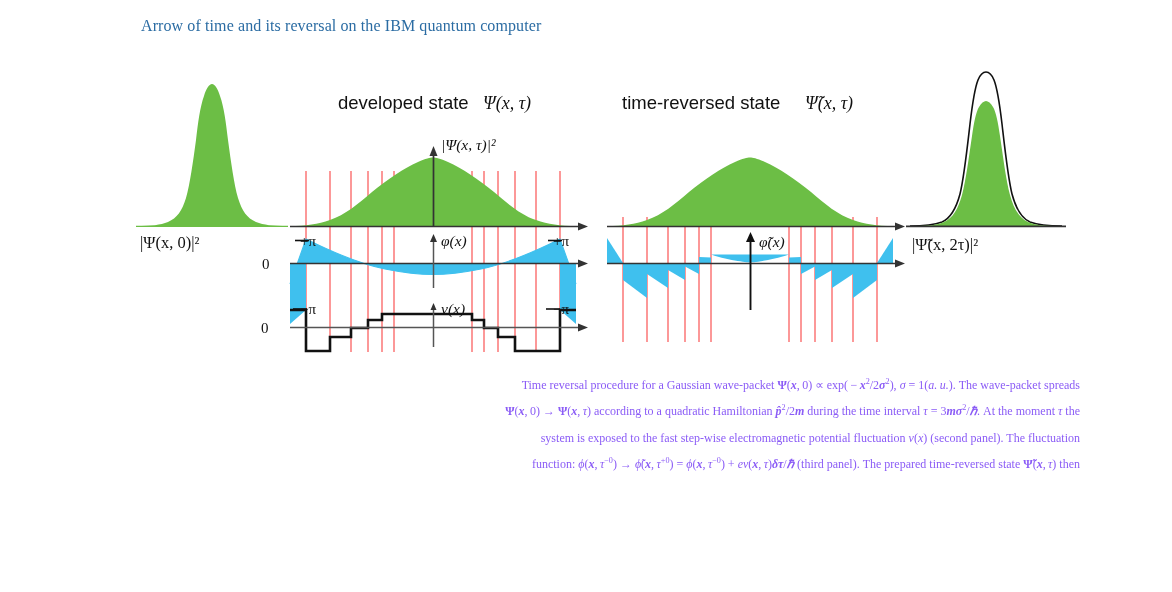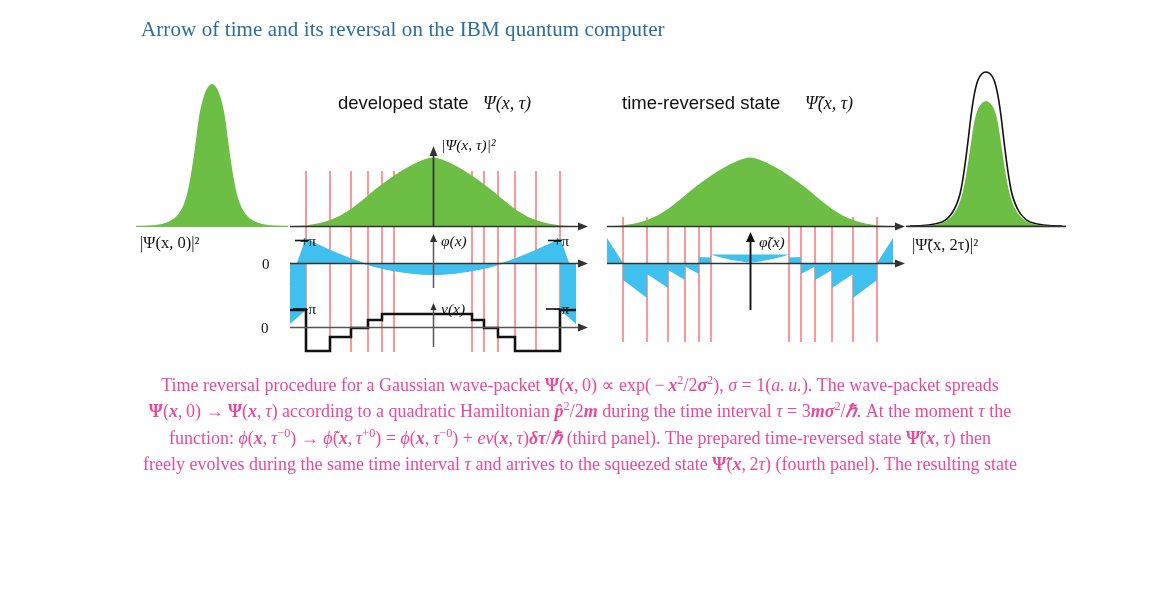--- a/index.html
+++ b/index.html
@@ -13,21 +13,21 @@
     position: relative;
     overflow: hidden;
     font-family: "Liberation Serif", serif;
     color: #1a1a1a;
   }
   #page-title {
     position: absolute;
     left: 141px;
     top: 17px;
     font-family: "Liberation Serif", serif;
-    font-size: 21px;
+    font-size: 16px;
     color: #2b6ca3;
     letter-spacing: 0.1px;
     white-space: nowrap;
   }
   #figure-area {
     position: absolute;
     left: 0px;
     top: 52px;
     width: 1172px;
     height: 320px;
@@ -61,24 +61,24 @@
     font-family: "Liberation Serif", serif;
     font-size: 16.5px;
     fill: #111111;
   }
   #caption-block {
     position: absolute;
     left: 80px;
     top: 372px;
     width: 1000px;
     font-family: "Liberation Serif", serif;
-    font-size: 18px;
+    font-size: 12px;
     line-height: 26.4px;
-    color: #ec4899;
-    text-align: center;
+    color: #8b5cf6;
+    text-align: right;
   }
   #caption-block .ln {
     white-space: nowrap;
   }
   .mi { font-style: italic; }
   .mb { font-weight: bold; }
   sup.sp { font-size: 0.68em; vertical-align: super; line-height: 0; }
 </style>
 </head>
 <body>
@@ -280,15 +280,15 @@
     <line x1="906" y1="174.3" x2="1066" y2="174.3" stroke="#333333" stroke-width="1.7"></line>
     <text class="panel-caption" x="912" y="198">|Ψ̃(x, 2τ)|²</text>
   </g>
 
 </svg>
 </div>
 
 <div id="caption-block">
   <div class="ln">Time reversal procedure for a Gaussian wave-packet <span class="mb">Ψ</span>(<span class="mb mi">x</span>, 0) ∝ exp( − <span class="mb mi">x</span><sup class="sp">2</sup>/2<span class="mb mi">σ</span><sup class="sp">2</sup>), <span class="mi">σ</span> = 1(<span class="mi">a. u.</span>). The wave-packet spreads</div>
   <div class="ln"><span class="mb">Ψ</span>(<span class="mb mi">x</span>, 0) → <span class="mb">Ψ</span>(<span class="mb mi">x</span>, <span class="mi">τ</span>) according to a quadratic Hamiltonian <span class="mb mi">p̂</span><sup class="sp">2</sup>/2<span class="mb mi">m</span> during the time interval <span class="mi">τ</span> = 3<span class="mb mi">mσ</span><sup class="sp">2</sup>/<span class="mb mi">ℏ</span>. At the moment <span class="mi">τ</span> the</div>
+  <div class="ln">system is exposed to the fast step-wise electromagnetic potential fluctuation <span class="mi">v</span>(<span class="mi">x</span>) (second panel). The fluctuation</div>
   <div class="ln">function: <span class="mi">ϕ</span>(<span class="mb mi">x</span>, <span class="mi">τ</span><sup class="sp">−0</sup>) → <span class="mi">ϕ̃</span>(<span class="mb mi">x</span>, <span class="mi">τ</span><sup class="sp">+0</sup>) = <span class="mi">ϕ</span>(<span class="mb mi">x</span>, <span class="mi">τ</span><sup class="sp">−0</sup>) + <span class="mi">ev</span>(<span class="mb mi">x</span>, <span class="mi">τ</span>)<span class="mb mi">δτ</span>/<span class="mb mi">ℏ</span> (third panel). The prepared time-reversed state <span class="mb">Ψ̃</span>(<span class="mb mi">x</span>, <span class="mi">τ</span>) then</div>
-  <div class="ln">freely evolves during the same time interval <span class="mi">τ</span> and arrives to the squeezed state <span class="mb">Ψ̃</span>(<span class="mb mi">x</span>, 2<span class="mi">τ</span>) (fourth panel). The resulting state</div>
 </div>
 
 </body></html>

